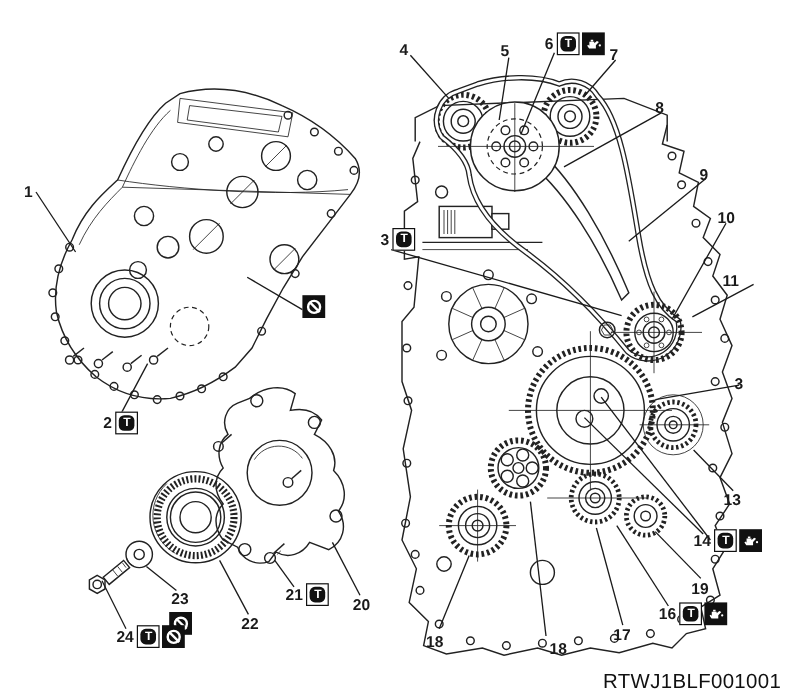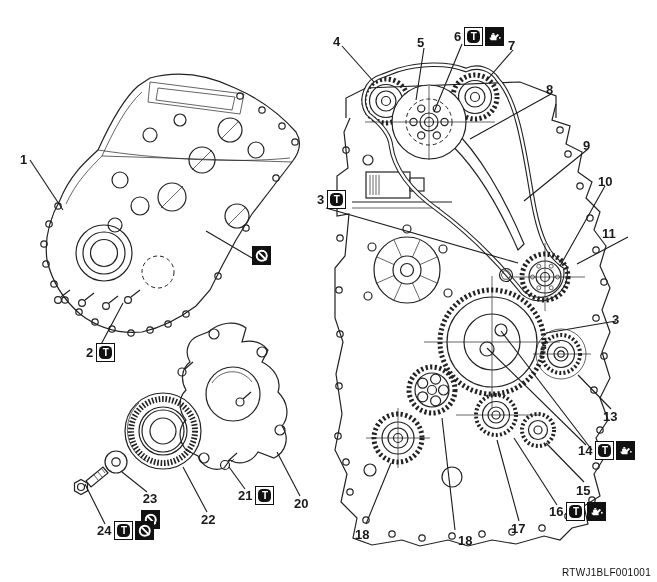--- a/index.html
+++ b/index.html
@@ -21,21 +21,21 @@
   .icon{width:19px;height:19px;box-sizing:border-box;display:inline-flex;
         align-items:center;justify-content:center;flex:0 0 auto;}
   .icon.torque{background:#fff;border:1.6px solid #111;}
   .t-core{width:13px;height:13px;background:#111;border-radius:4.5px;color:#fff;
           font-size:10px;font-weight:700;display:flex;align-items:center;justify-content:center;}
   .icon.dark{background:#111;position:relative;}
   .ring{position:absolute;left:50%;top:50%;width:12.5px;height:12.5px;border:2.3px solid #fff;
         border-radius:50%;transform:translate(-50%,-50%);box-sizing:border-box;}
   .slash{position:absolute;left:50%;top:50%;width:12px;height:2.4px;background:#fff;
          transform:translate(-50%,-50%) rotate(45deg);}
-  .code{position:absolute;right:6px;bottom:4px;font-size:10px;letter-spacing:.3px;color:#111;}
+  .code{position:absolute;right:6px;bottom:4px;font-size:17px;letter-spacing:.3px;color:#111;}
 </style>
 </head>
 <body>
 
 <div class="stage">
 
   <svg class="art" width="657" height="582" viewBox="0 0 657 582">
 
     <g>
       <path class="o" d="M60,200 C70,175 85,162 98,150 C108,128 122,100 138,86 L150,78
@@ -435,21 +435,21 @@
         </span>
         <span class="icon dark">
   <svg viewBox="0 0 16 16" width="15" height="15" aria-hidden="true">
     <rect x="5.6" y="4.4" width="2.2" height="1.6" fill="#fff"></rect>
     <path fill="#fff" d="M4.4 6.2 h4.4 v1.4 l2.3-2.2 1.8 1 -2.7 2.8 v2.9 H4.2 L2.5 9.7 3.3 8.8 4.4 9.7 Z"></path>
     <circle cx="13.7" cy="9.4" r="1" fill="#fff"></circle>
   </svg>
 </span>
       </div>
       <div class="callout" style="left: 576px; top: 481px;">
-        <span class="num">15</span>
+        <span class="num">19</span>
       </div>
       <div class="callout" style="left: 549px; top: 502px; align-items: flex-end;">
         <span class="num">16</span>
         <span class="icon torque">
           <span class="t-core">T</span>
         </span>
         <span class="icon dark">
   <svg viewBox="0 0 16 16" width="15" height="15" aria-hidden="true">
     <rect x="5.6" y="4.4" width="2.2" height="1.6" fill="#fff"></rect>
     <path fill="#fff" d="M4.4 6.2 h4.4 v1.4 l2.3-2.2 1.8 1 -2.7 2.8 v2.9 H4.2 L2.5 9.7 3.3 8.8 4.4 9.7 Z"></path>

